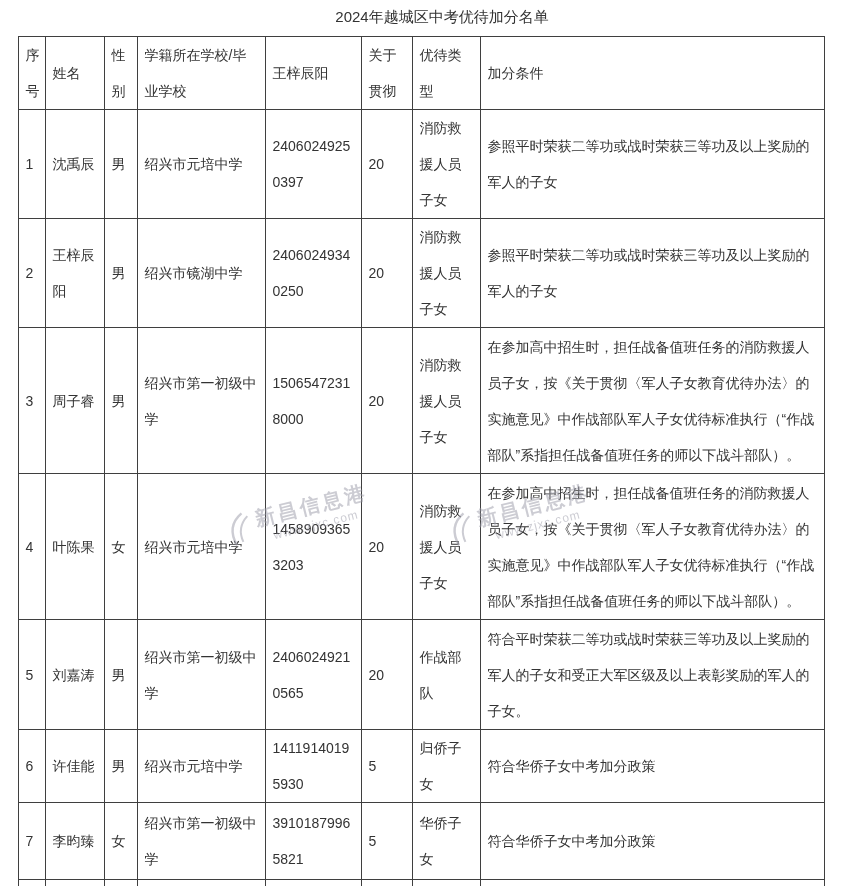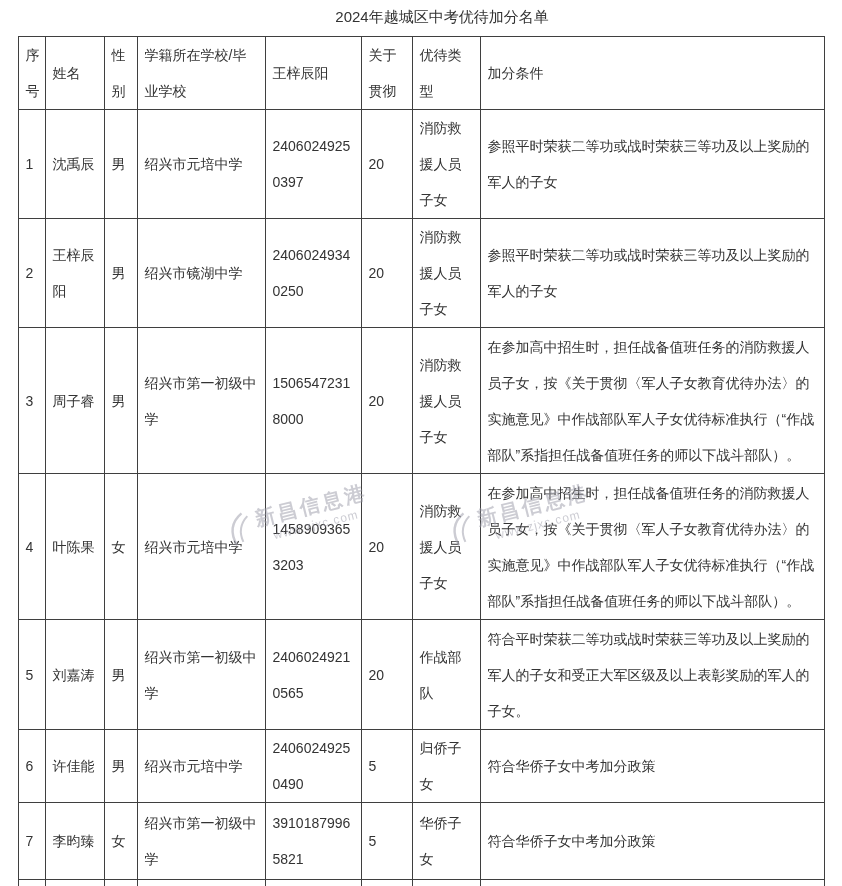--- a/index.html
+++ b/index.html
@@ -110,21 +110,21 @@
         <td>20</td>
         <td>作战部队</td>
         <td class="col-cond">符合平时荣获二等功或战时荣获三等功及以上奖励的军人的子女和受正大军区级及以上表彰奖励的军人的子女。</td>
       </tr>
 
       <tr class="h73">
         <td class="col-no">6</td>
         <td>许佳能</td>
         <td>男</td>
         <td>绍兴市元培中学</td>
-        <td>24060249250490</td>
+        <td>14119140195930</td>
         <td>5</td>
         <td>归侨子女</td>
         <td class="col-cond">符合华侨子女中考加分政策</td>
       </tr>
 
       <tr class="h77">
         <td class="col-no">7</td>
         <td>李昀臻</td>
         <td>女</td>
         <td>绍兴市第一初级中学</td>

